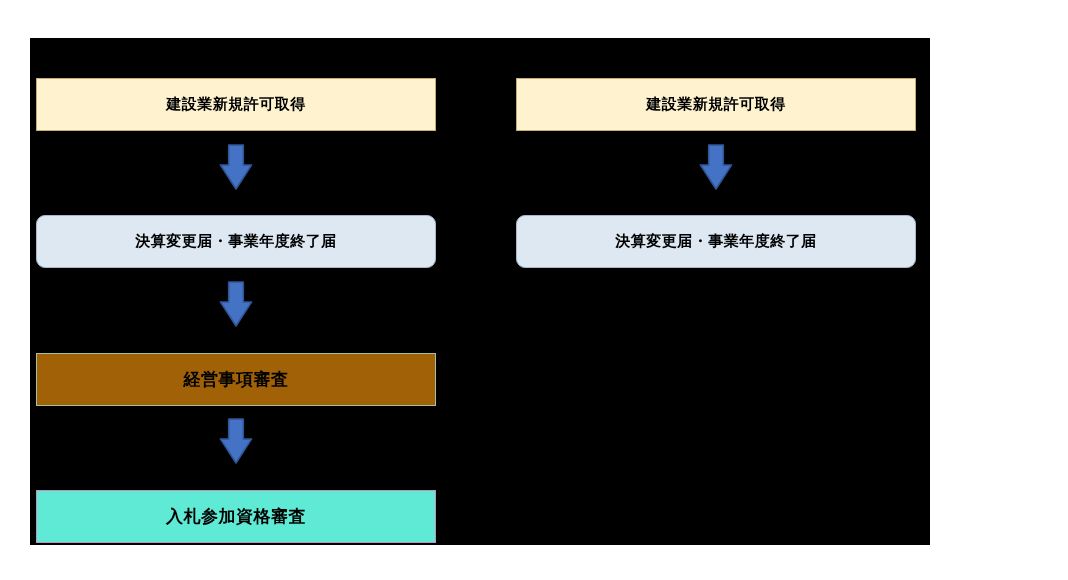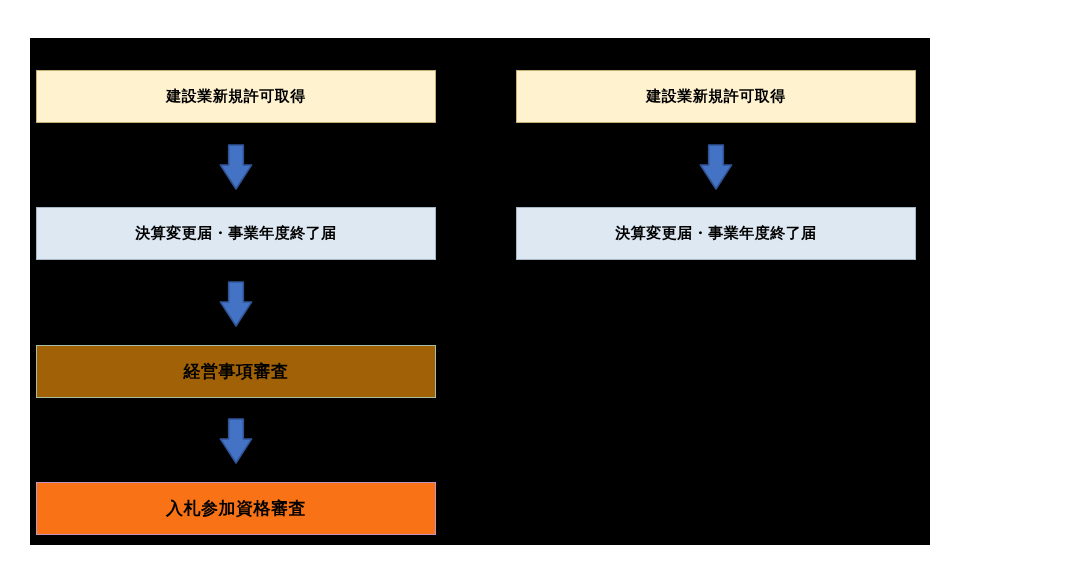--- a/index.html
+++ b/index.html
@@ -30,28 +30,29 @@
     box-sizing:border-box;
     border:1px solid #999;
     display:flex;
     align-items:center;
     justify-content:center;
     text-align:center;
     font-weight:bold;
     color:#000000;
     font-size:15px;
     letter-spacing:0.5px;
+    margin-top:8px;
   }
   .flow-box.big{
     font-size:17px;
   }
   .col-left{ left:6px; }
   .col-right{ left:486px; }
   .row-1{ top:32px; }
-  .row-2{ top:169px; }
+  .row-2{ top:169px;border-radius:9px; }
   .row-3{ top:307px; }
   .row-4{ top:444px; }
   .arrow{
     position:absolute;
     width:36px;
     height:46px;
     display:flex;
     align-items:center;
     justify-content:center;
   }
@@ -85,21 +86,21 @@
     </div>
 
     <div class="flow-box big col-left row-3" style="background-color: #a16207; border-color: rgb(168, 192, 162);">経営事項審査</div>
 
     <div class="arrow col-left gap-3">
       <svg viewBox="0 0 32 44">
         <polygon points="9,1 23,1 23,20 31,20 16,43 1,20 9,20" fill="#4472C4" stroke="#2F5597" stroke-width="1.5" stroke-linejoin="round"></polygon>
       </svg>
     </div>
 
-    <div class="flow-box big col-left row-4" style="background-color: #f97316; border-color: rgb(196, 148, 192);">入札参加資格審査</div>
+    <div class="flow-box big col-left row-4" style="background-color: #5eead4; border-color: rgb(196, 148, 192);">入札参加資格審査</div>
 
     <div class="flow-box col-right row-1" style="background-color: rgb(255, 243, 207); border-color: rgb(196, 176, 118);">建設業新規許可取得</div>
 
     <div class="arrow col-right gap-1">
       <svg viewBox="0 0 32 44">
         <polygon points="9,1 23,1 23,20 31,20 16,43 1,20 9,20" fill="#4472C4" stroke="#2F5597" stroke-width="1.5" stroke-linejoin="round"></polygon>
       </svg>
     </div>
 
     <div class="flow-box col-right row-2" style="background-color: rgb(222, 232, 243); border-color: rgb(169, 184, 198);">決算変更届・事業年度終了届</div>

